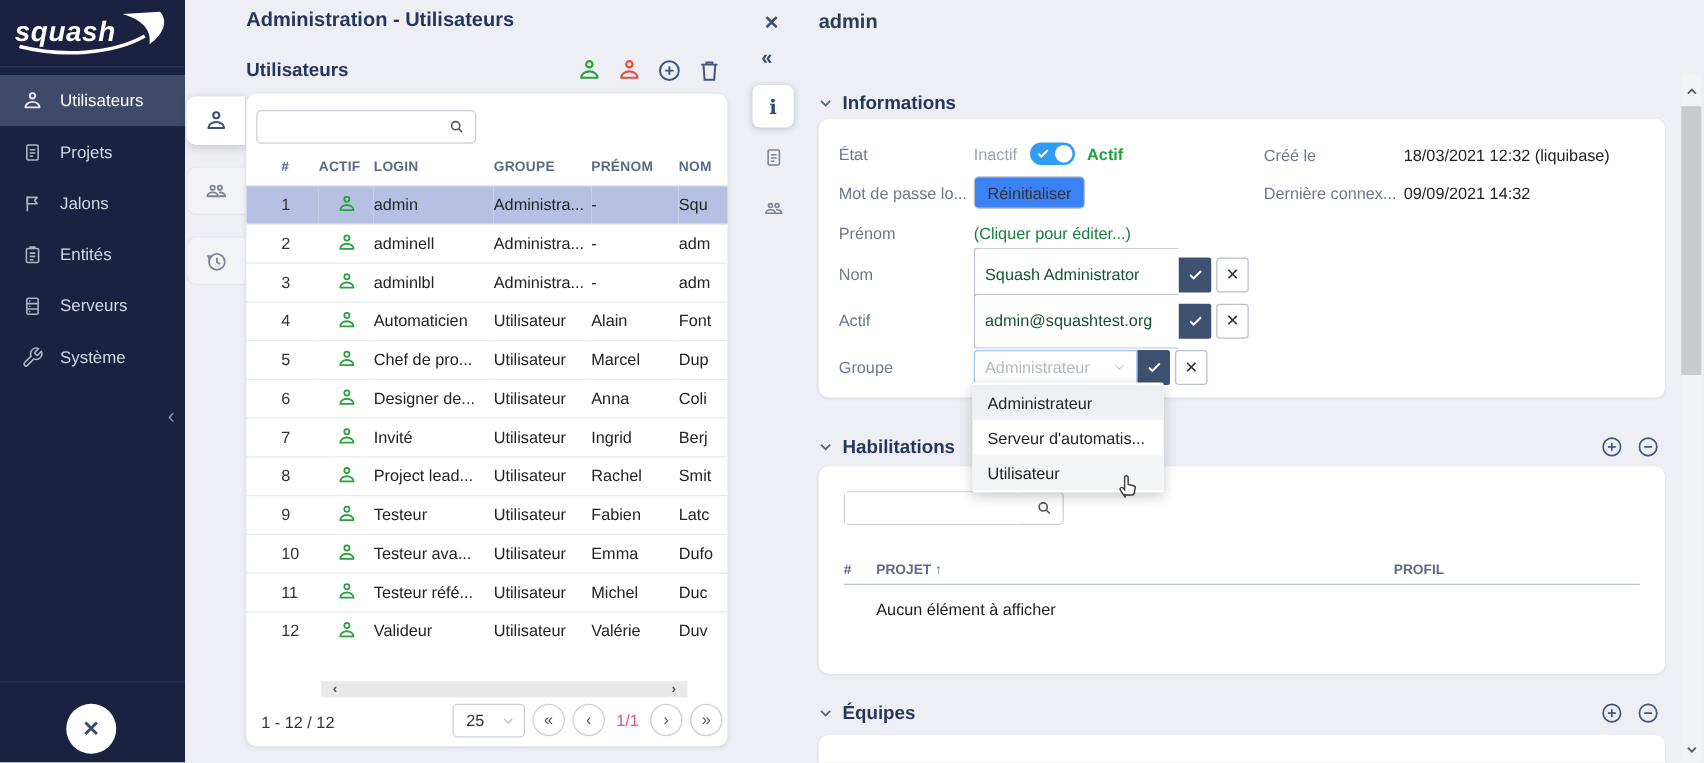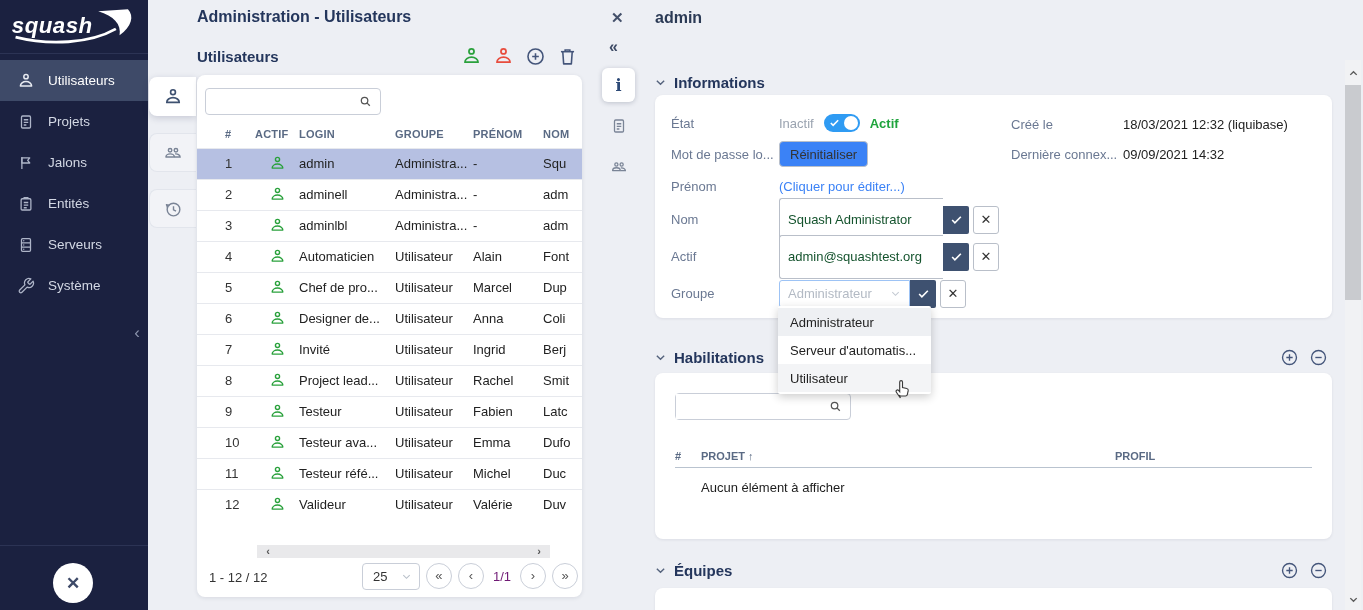--- a/index.html
+++ b/index.html
@@ -71,21 +71,21 @@
   .hs-left { left:4px; } .hs-right { right:4px; }
 
   .range { position:absolute; left:12px; top:495px; font-size:13px; color:#333; }
   .psize { position:absolute; left:165px; top:488px; width:58px; height:27px; border:1px solid #c9ced8;
     border-radius:4px; background:#fff; display:flex; align-items:center; padding:0 7px 0 10px;
     font-size:13px; color:#333; cursor:pointer; }
   .psize .icn { margin-left:auto; width:11px; height:11px; color:#b9c0ca; }
   .pager { position:absolute; right:4px; top:488px; display:flex; align-items:center; gap:6px; }
   .pg-btn { width:26px; height:26px; border:1px solid #c9ced8; border-radius:50%; background:#fff;
     display:grid; place-items:center; font-size:13px; color:#555; cursor:pointer; padding-bottom:2px; }
-  .pg-info { font-size:13px; color:#701a75; margin:0 3px; }
+  .pg-info { font-size:13px; color:#ec4899; margin:0 3px; }
 
   
   .detail { position:absolute; left:597px; top:0; width:748px; height:610px; }
   .d-close { position:absolute; left:14px; top:9px; font-size:15px; color:#44506a; font-weight:600; cursor:pointer; }
   .d-title { position:absolute; left:58px; top:9px; font-size:16px; font-weight:bold; color:#2b3a55; }
   .d-collapse { position:absolute; left:12px; top:38px; font-size:16px; color:#3c4964; font-weight:bold; cursor:pointer; }
   .d-tabs { position:absolute; left:5px; top:68px; width:33px; display:flex; flex-direction:column; gap:7px; }
   .d-tab { height:34px; border-radius:6px; display:grid; place-items:center; color:#7a8496; cursor:pointer; }
   .d-tab.active { background:#fff; box-shadow:0 1px 5px rgba(20,30,60,.22); color:#2d4a77; }
   .d-tab .icn { width:18px; height:18px; }
@@ -103,21 +103,21 @@
   .col-left { width:340px; }
   .col-right { flex:1; }
   .f-row { display:flex; align-items:center; }
   .f-label { width:108px; flex-shrink:0; font-size:13px; color:#6a7892; white-space:nowrap; overflow:hidden; }
   .f-label2 { width:112px; flex-shrink:0; font-size:13px; color:#6a7892; white-space:nowrap; overflow:hidden; }
   .f-value { font-size:13px; color:#222; }
   .r-etat { height:28px; } .r-pwd { height:34px; } .r-prenom { height:30px; }
   .r-edit { height:37px; } .r-date { height:30px; }
   .muted { color:#9aa3b0; font-size:13px; }
   .ok-green { color:#1ea43c; font-size:13px; font-weight:600; }
-  .hint { color:#3b82f6; font-size:13px; }
+  .hint { color:#15803d; font-size:13px; }
 
   .tgl { width:36px; height:18px; border-radius:10px; background:#2f9bf3; position:relative; margin:0 10px; cursor:pointer; }
   .tgl .tick { position:absolute; left:5px; top:3px; width:11px; height:11px; color:#fff; }
   .tgl .knob { position:absolute; right:2px; top:2px; width:14px; height:14px; border-radius:50%; background:#fff; }
 
   .btn-reset { height:26px; padding:0 10px; border:1px solid #b9bfc9; border-radius:4px; background:#3b82f6;
     font-size:13px; color:#333; font-family:inherit; cursor:pointer; }
   .edit-grp { display:flex; align-items:center; }
   .txt-input { width:164px; height:44px; border:1px solid #b9bfc9; border-right:none; border-radius:3px 0 0 3px;
     padding:0 8px; font-size:13px; color:#14532d; font-family:inherit; outline:none; }

